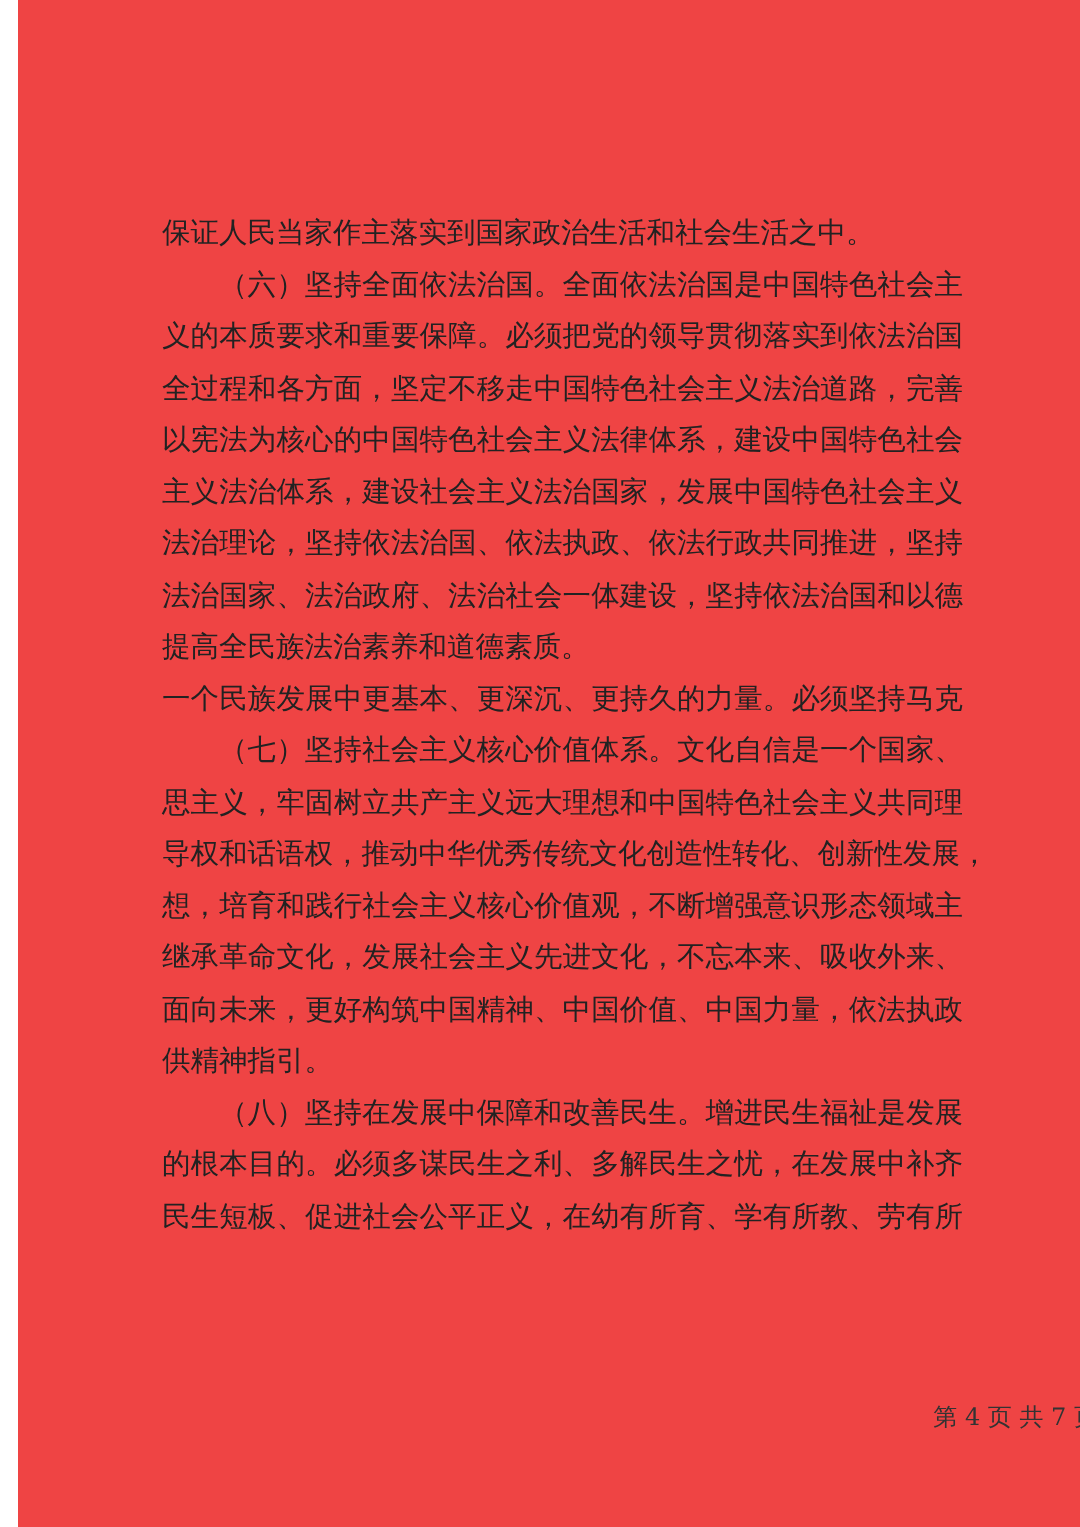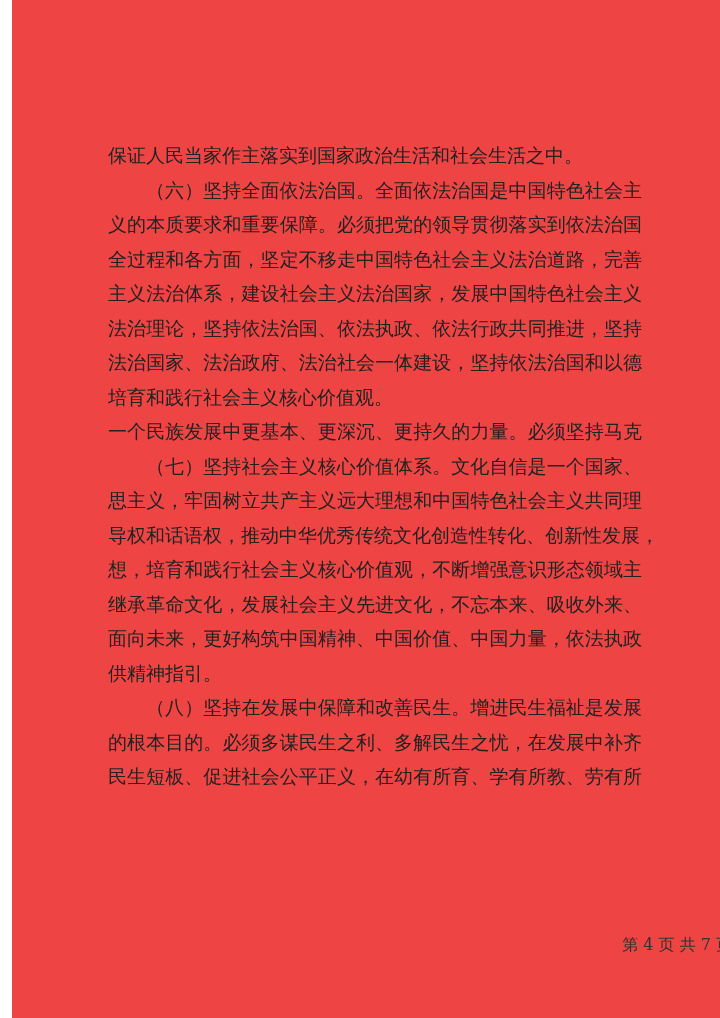--- a/index.html
+++ b/index.html
@@ -30,24 +30,25 @@
   <div class="content">
 
     <div class="paragraph">
       <div class="line last">保证人民当家作主落实到国家政治生活和社会生活之中。</div>
     </div>
 
     <div class="paragraph">
       <div class="line indent">（六）坚持全面依法治国。全面依法治国是中国特色社会主</div>
       <div class="line">义的本质要求和重要保障。必须把党的领导贯彻落实到依法治国</div>
       <div class="line">全过程和各方面，坚定不移走中国特色社会主义法治道路，完善</div>
+      <div class="line">以宪法为核心的中国特色社会主义法律体系，建设中国特色社会</div>
       <div class="line">主义法治体系，建设社会主义法治国家，发展中国特色社会主义</div>
       <div class="line">法治理论，坚持依法治国、依法执政、依法行政共同推进，坚持</div>
       <div class="line">法治国家、法治政府、法治社会一体建设，坚持依法治国和以德</div>
-      <div class="line last">培育和践行社会主义核心价值观。</div>
+      <div class="line last">提高全民族法治素养和道德素质。</div>
     </div>
 
     <div class="paragraph">
       <div class="line">一个民族发展中更基本、更深沉、更持久的力量。必须坚持马克</div>
       <div class="line indent">（七）坚持社会主义核心价值体系。文化自信是一个国家、</div>
       <div class="line">思主义，牢固树立共产主义远大理想和中国特色社会主义共同理</div>
       <div class="line">导权和话语权，推动中华优秀传统文化创造性转化、创新性发展，</div>
       <div class="line">想，培育和践行社会主义核心价值观，不断增强意识形态领域主</div>
       <div class="line">继承革命文化，发展社会主义先进文化，不忘本来、吸收外来、</div>
       <div class="line">面向未来，更好构筑中国精神、中国价值、中国力量，依法执政</div>

